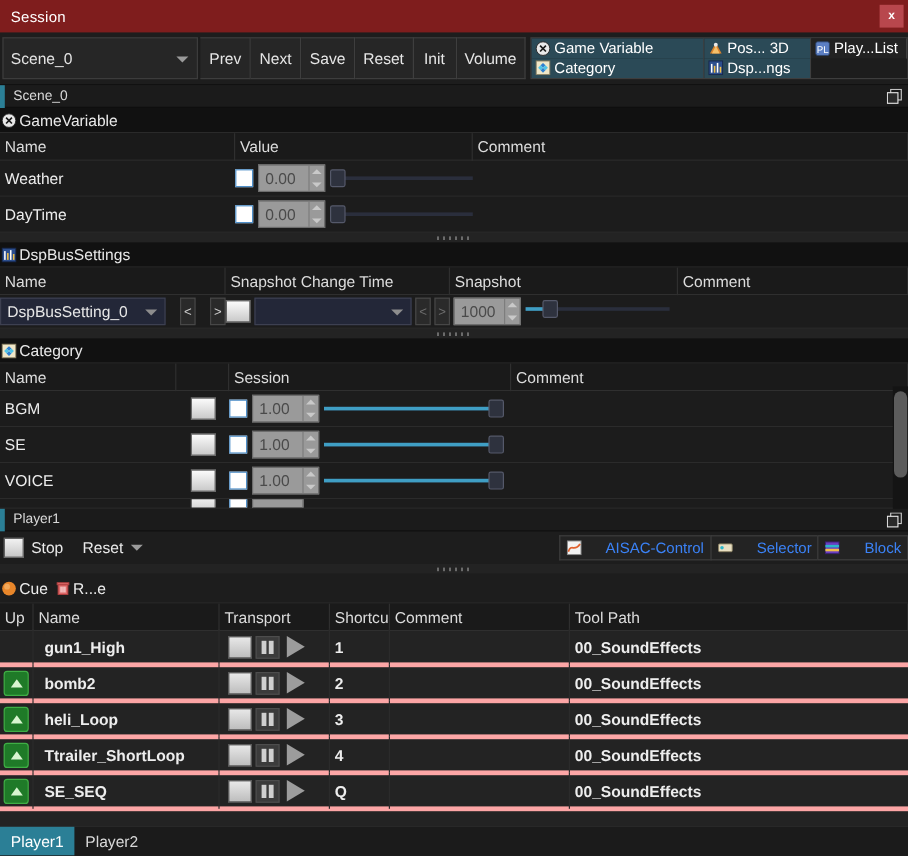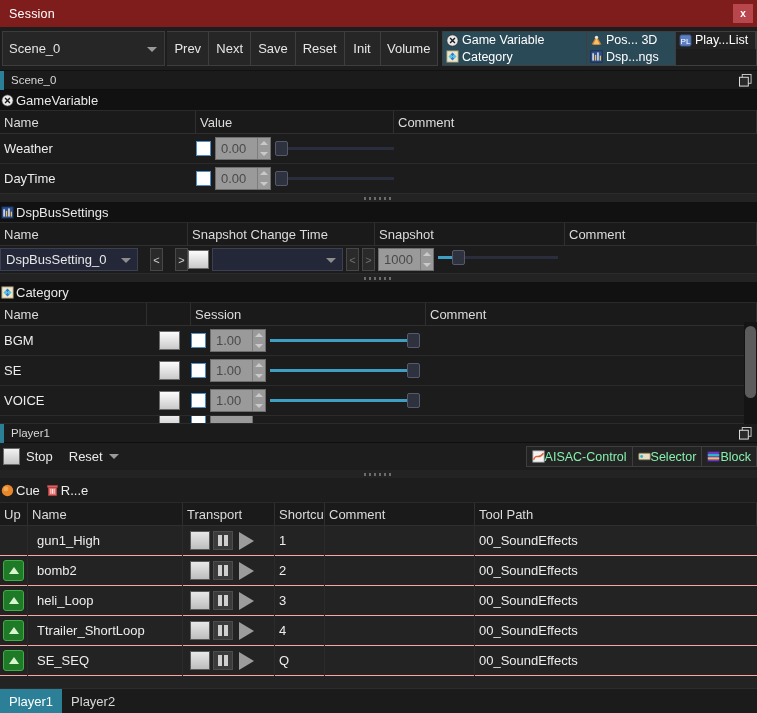--- a/index.html
+++ b/index.html
@@ -132,27 +132,27 @@
 
   .scrollbar { position: absolute; width: 13px; background: #141414; }
   .scrollbar .thumb { position: absolute; left: 1px; right: 1px; background: #5c5c5c; border-radius: 6px; cursor: pointer; }
 
   
   .ptoolbar { height: 27px; background: #1d1d1d; display: flex; align-items: center; padding-left: 3px; position: relative; }
   .ptoolbar .stopbox { width: 17px; height: 17px; background: linear-gradient(#f2f2f2,#c6c6c6); border: 1px solid #6a6a6a; cursor: pointer; }
   .ptoolbar .lbl { font-size: 13px; color: #e9e9e9; margin-left: 6px; cursor: pointer; }
   .ptoolbar .dcaret { margin-left: 6px; border-left: 5px solid transparent; border-right: 5px solid transparent; border-top: 5px solid #9a9a9a; cursor: pointer; }
   .rbtns { position: absolute; right: 0; top: 3px; display: flex; height: 21px; }
-  .rbtn { display: flex; align-items: center; gap: 0; padding: 0 5px; background: #232323; border: 1px solid #3e3e3e; border-right: none; font-size: 12.5px; color: #86efac; cursor: pointer; }
+  .rbtn { display: flex; align-items: center; gap: 20px; padding: 0 5px; background: #232323; border: 1px solid #3e3e3e; border-right: none; font-size: 12.5px; color: #3b82f6; cursor: pointer; }
   .rbtn:last-child { border-right: 1px solid #3e3e3e; }
 
   .cuebar { height: 25px; background: #1d1d1d; display: flex; align-items: center; gap: 2px; padding-left: 1px; border-bottom: 1px solid #2a2a2a; }
   .cuebar .ci { display: flex; align-items: center; gap: 2px; padding-right: 4px; cursor: pointer; font-size: 13px; color: #ededed; }
 
-  .trow { height: 30px; display: flex; align-items: center; border-bottom: 1px solid #fca5a5; }
+  .trow { height: 30px; display: flex; align-items: center; border-bottom: 4px solid #fca5a5; font-weight: bold; }
   .trow .cell { height: 30px; display: flex; align-items: center; padding-left: 4px; overflow: hidden; white-space: nowrap; font-size: 13px; color: #ededed; }
   .trow .cell.bord { border-right: 1px solid #2b2b2b; }
 
   .upbtn { width: 21px; height: 21px; border-radius: 3px; background: #1f7a28; border: 1px solid #3fae45;
     display: flex; align-items: center; justify-content: center; cursor: pointer; }
   .upbtn .ar { border-left: 5px solid transparent; border-right: 5px solid transparent; border-bottom: 7px solid #d8f5d0; }
 
   .tp { width: 20px; height: 19px; flex: 0 0 20px; border: 1px solid #5a5a5a;
     background: linear-gradient(#e8e8e8,#bdbdbd); cursor: pointer; display:flex; align-items:center; justify-content:center; }
   .tp.dark { background: #3b3b3b; border-color: #4d4d4d; }

